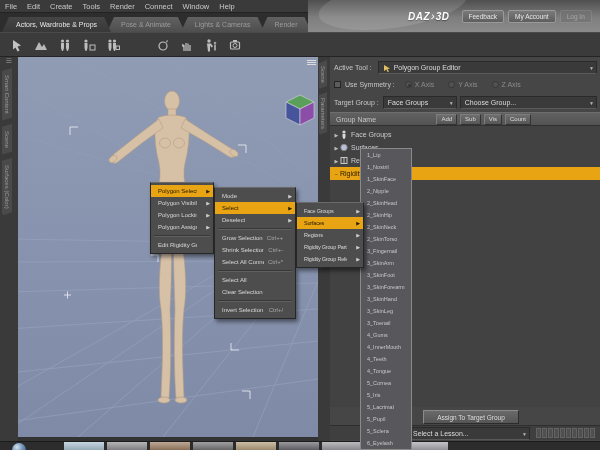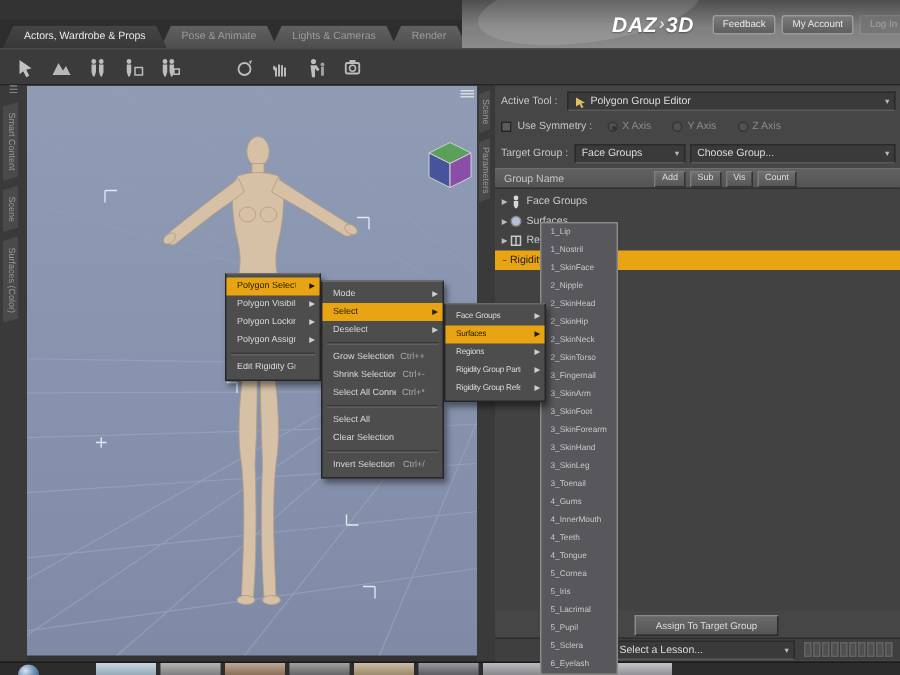--- a/index.html
+++ b/index.html
@@ -13,21 +13,21 @@
              background:#3a3a3a; border-bottom:1px solid #232323; display:flex; align-items:center; z-index:5;}
   .mb-item { font-size:7.5px; color:#c9c9c9; padding:1px 5px; cursor:default; }
 
   
   .banner { position:absolute; left:308px; top:0; width:292px; height:32px; z-index:6;
             background:linear-gradient(180deg,#4f4f4f 0%,#7e7e7e 55%,#8b8b8b 100%);
             display:flex; align-items:center; overflow:hidden; }
   .banner::before { content:""; position:absolute; left:10px; top:-18px; width:150px; height:46px;
             border-radius:50%; background:rgba(255,255,255,.12); transform:rotate(-8deg); }
   .logo { margin-left:100px; display:flex; align-items:center; white-space:nowrap; }
-  .logo .dz { font-size:14px; font-weight:bold; font-style:italic; color:#fff; letter-spacing:.5px;
+  .logo .dz { font-size:10px; font-weight:bold; font-style:italic; color:#fff; letter-spacing:.5px;
               text-shadow:0 1px 1px rgba(0,0,0,.4); }
   .logo .star { color:#fff; font-size:11px; font-style:italic; margin:0 1px; }
   .banner-buttons { margin-left:12px; display:flex; gap:4px; }
   .bn-btn { font-size:6.5px; color:#e8e8e8; background:linear-gradient(180deg,#7a7a7a,#5e5e5e);
             border:1px solid #9a9a9a; border-radius:2px; padding:2px 6px; white-space:nowrap; }
   .bn-btn.dim { opacity:.35; }
 
   
   .tabbar { position:absolute; left:0; top:13px; width:308px; height:19px; background:#2d2d2d;
             display:flex; align-items:flex-end; padding-left:2px; z-index:5;}
@@ -127,20 +127,30 @@
   .bs-logo { position:relative; top:1px; left:12px; width:14px; height:14px; border-radius:50%;
              background:radial-gradient(circle at 35% 30%, #d6e4f0 0%, #6c8fb4 45%, #2f4a70 100%); }
   .thumbs { display:flex; margin-left:50px; }
   .thumb { width:40px; height:9px; margin-right:3px; background-image:linear-gradient(180deg,rgba(255,255,255,.35),rgba(0,0,0,.15)); }
 </style>
 </head>
 <body>
 
 <div id="app">
 
+  <div class="menubar">
+    <span class="mb-item">File</span>
+      <span class="mb-item">Edit</span>
+      <span class="mb-item">Create</span>
+      <span class="mb-item">Tools</span>
+      <span class="mb-item">Render</span>
+      <span class="mb-item">Connect</span>
+      <span class="mb-item">Window</span>
+      <span class="mb-item">Help</span>
+  </div>
 
   <div class="banner">
     <div class="logo">
       <span class="dz">DAZ</span>
       <span class="star">›</span>
       <span class="dz">3D</span>
     </div>
     <div class="banner-buttons">
       <span class="bn-btn">Feedback</span>
         <span class="bn-btn">My Account</span>

